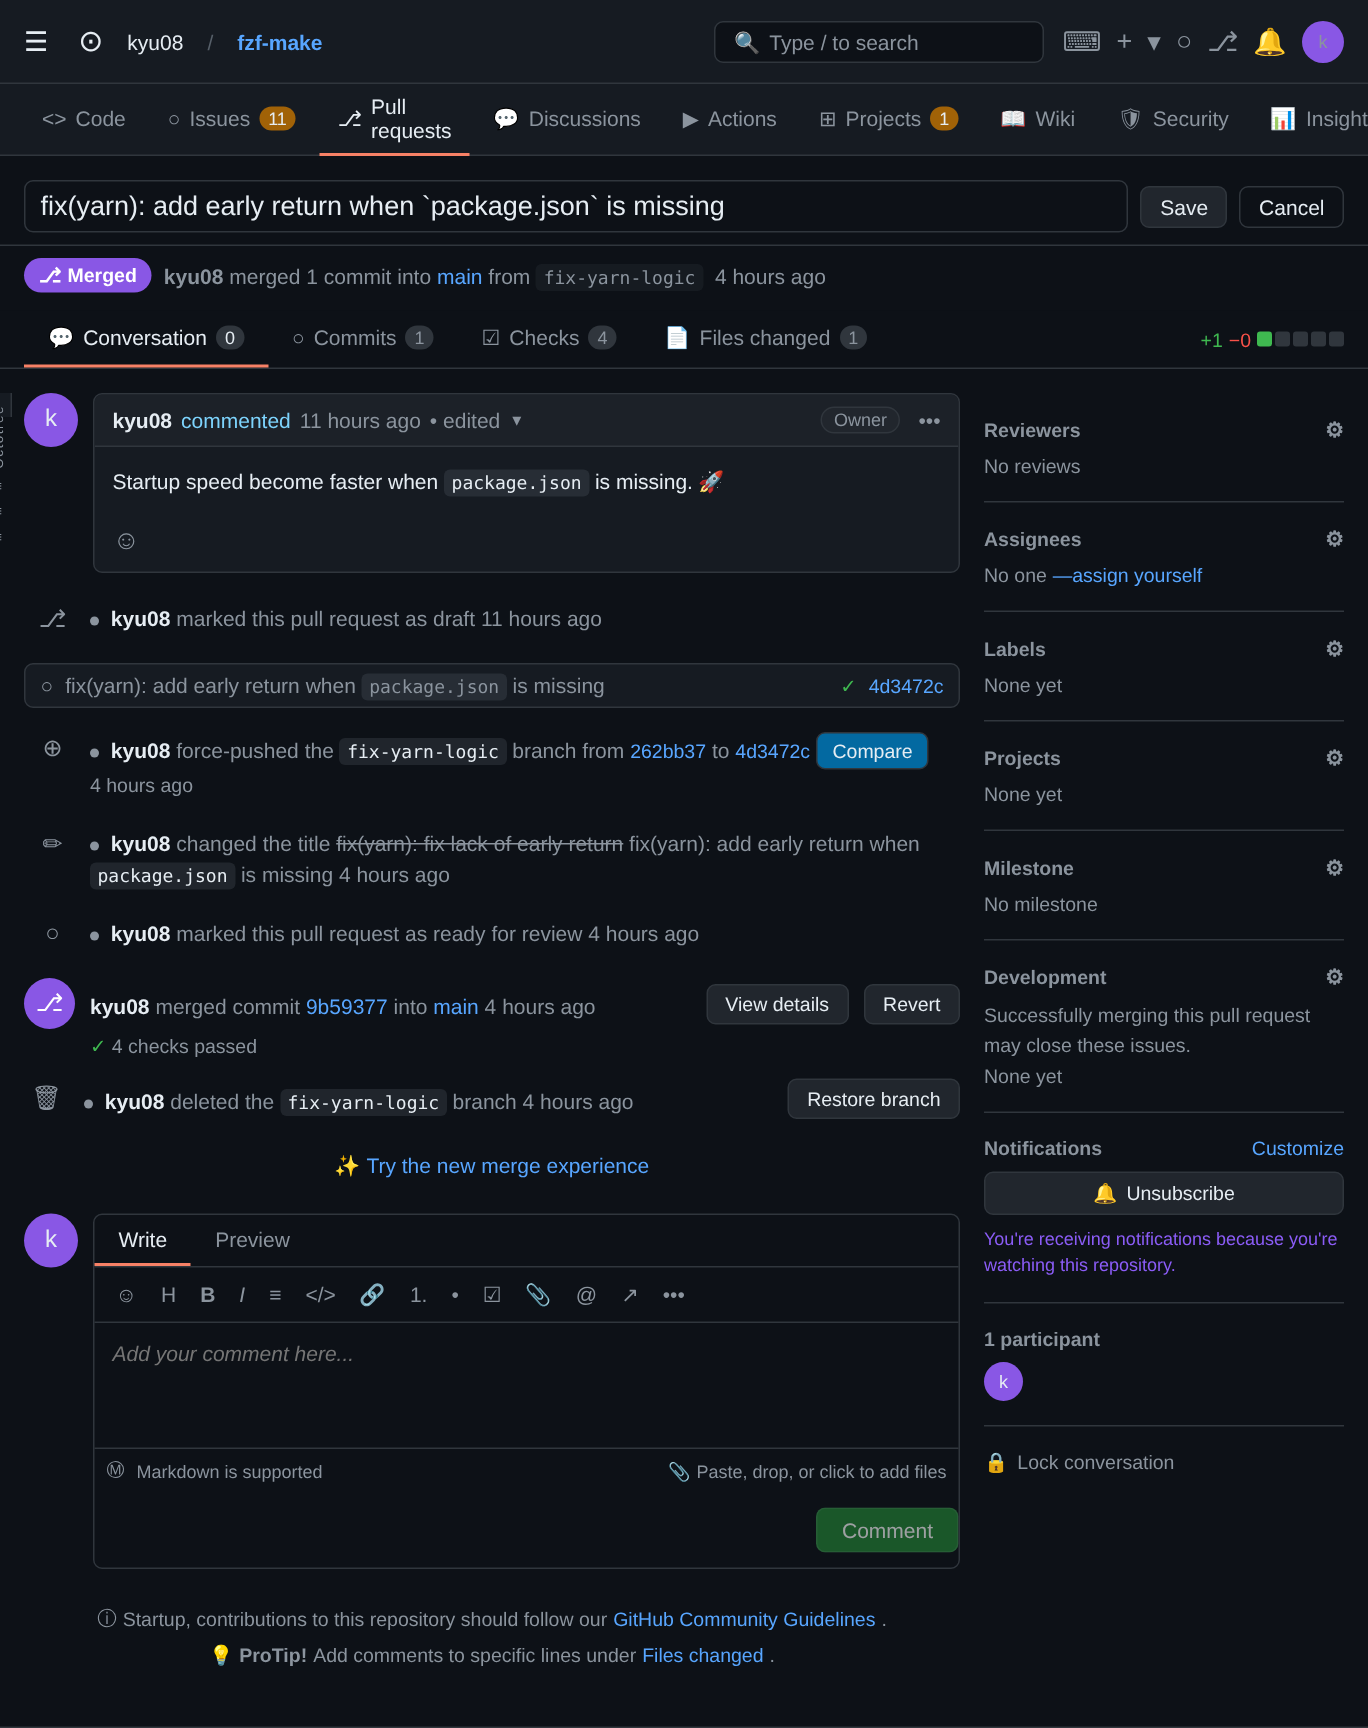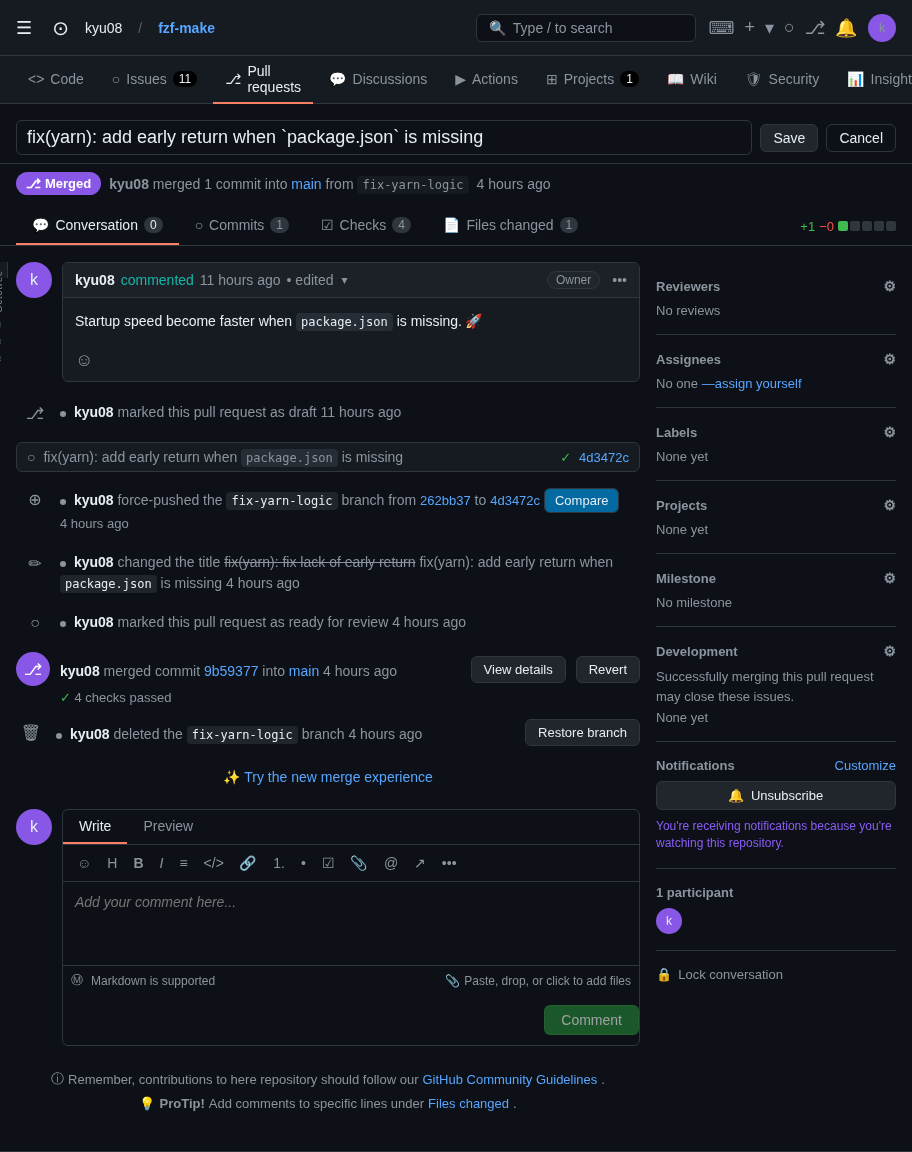--- a/index.html
+++ b/index.html
@@ -13,21 +13,21 @@
     .header-repo { color: #58a6ff; font-size: 14px; font-weight: 600; }
     .search-box { background: #0d1117; border: 1px solid #30363d; border-radius: 6px; padding: 5px 12px; color: #8b949e; font-size: 14px; width: 220px; display: flex; align-items: center; gap: 6px; margin-left: auto; }
     .header-icons { display: flex; align-items: center; gap: 10px; color: #8b949e; }
     .header-icon { font-size: 18px; cursor: pointer; }
     .hamburger { font-size: 18px; cursor: pointer; color: #e6edf3; margin-right: 8px; }
 
     
     .repo-nav { background: #161b22; border-bottom: 1px solid #30363d; padding: 0 16px; display: flex; align-items: center; height: 48px; gap: 4px; }
     .nav-item { display: flex; align-items: center; gap: 6px; padding: 8px 12px; color: #8b949e; font-size: 14px; cursor: pointer; border-bottom: 2px solid transparent; text-decoration: none; height: 48px; }
     .nav-item.active { color: #e6edf3; border-bottom-color: #f78166; }
-    .nav-badge { background: #000000; border-radius: 10px; padding: 1px 6px; font-size: 12px; color: #e6edf3; }
+    .nav-badge { background: #a16207; border-radius: 10px; padding: 1px 6px; font-size: 12px; color: #e6edf3; }
 
     
     .pr-title-area { padding: 16px 16px 8px 16px; display: flex; align-items: center; gap: 8px; border-bottom: 1px solid #30363d; }
     .pr-title-input { flex: 1; background: #0d1117; border: 1px solid #30363d; border-radius: 6px; padding: 6px 10px; color: #e6edf3; font-size: 18px; }
     .btn-save { background: #21262d; border: 1px solid #30363d; border-radius: 6px; padding: 5px 12px; color: #e6edf3; font-size: 14px; cursor: pointer; }
     .btn-cancel { background: transparent; border: 1px solid #30363d; border-radius: 6px; padding: 5px 12px; color: #e6edf3; font-size: 14px; cursor: pointer; }
 
     
     .pr-meta { padding: 8px 16px 12px 16px; display: flex; align-items: center; gap: 8px; }
     .merged-badge { background: #8957e5; border-radius: 100px; padding: 4px 10px; font-size: 13px; font-weight: 600; color: #fff; display: flex; align-items: center; gap: 4px; }
@@ -53,21 +53,21 @@
     .main { display: flex; padding: 16px; gap: 16px; }
     .content { flex: 1; min-width: 0; }
     .sidebar { width: 240px; flex-shrink: 0; }
 
     
     .comment-thread { display: flex; gap: 10px; margin-bottom: 16px; }
     .avatar { width: 36px; height: 36px; border-radius: 50%; background: #8957e5; display: flex; align-items: center; justify-content: center; font-size: 16px; flex-shrink: 0; }
     .comment-box { flex: 1; border: 1px solid #30363d; border-radius: 6px; background: #161b22; overflow: hidden; }
     .comment-header { background: #1c2128; border-bottom: 1px solid #30363d; padding: 8px 12px; display: flex; align-items: center; gap: 6px; }
     .comment-author { color: #e6edf3; font-weight: 600; font-size: 14px; }
-    .comment-action { color: #14b8a6; font-size: 14px; }
+    .comment-action { color: #7dd3fc; font-size: 14px; }
     .comment-time { color: #8b949e; font-size: 14px; }
     .comment-edited { color: #8b949e; font-size: 14px; }
     .comment-owner { margin-left: auto; background: #21262d; border: 1px solid #30363d; border-radius: 100px; padding: 1px 8px; font-size: 12px; color: #8b949e; }
     .comment-more { color: #8b949e; cursor: pointer; margin-left: 6px; }
     .comment-body { padding: 12px; color: #e6edf3; font-size: 14px; line-height: 1.6; }
     .comment-body code { background: rgba(110,118,129,0.2); border-radius: 4px; padding: 2px 5px; font-family: monospace; font-size: 12px; color: #e6edf3; }
     .emoji-bar { padding: 6px 12px 10px; }
 
     
     .timeline-item { display: flex; align-items: flex-start; gap: 10px; margin-bottom: 14px; padding-left: 4px; }
@@ -406,21 +406,21 @@
             <span>📎</span>
             <span>Paste, drop, or click to add files</span>
           </span>
         </div>
         <button class="btn-comment">Comment</button>
       </div>
     </div>
 
     <div class="community-note">
       <span>ⓘ</span>
-      <span>Remember, contributions to here repository should follow our</span>
+      <span>Startup, contributions to this repository should follow our</span>
       <a>GitHub Community Guidelines</a>
       <span>.</span>
     </div>
 
     <div class="protip">
       <span>💡</span>
       <strong>ProTip!</strong>
       <span> Add comments to specific lines under </span>
       <a>Files changed</a>
       <span>.</span>

